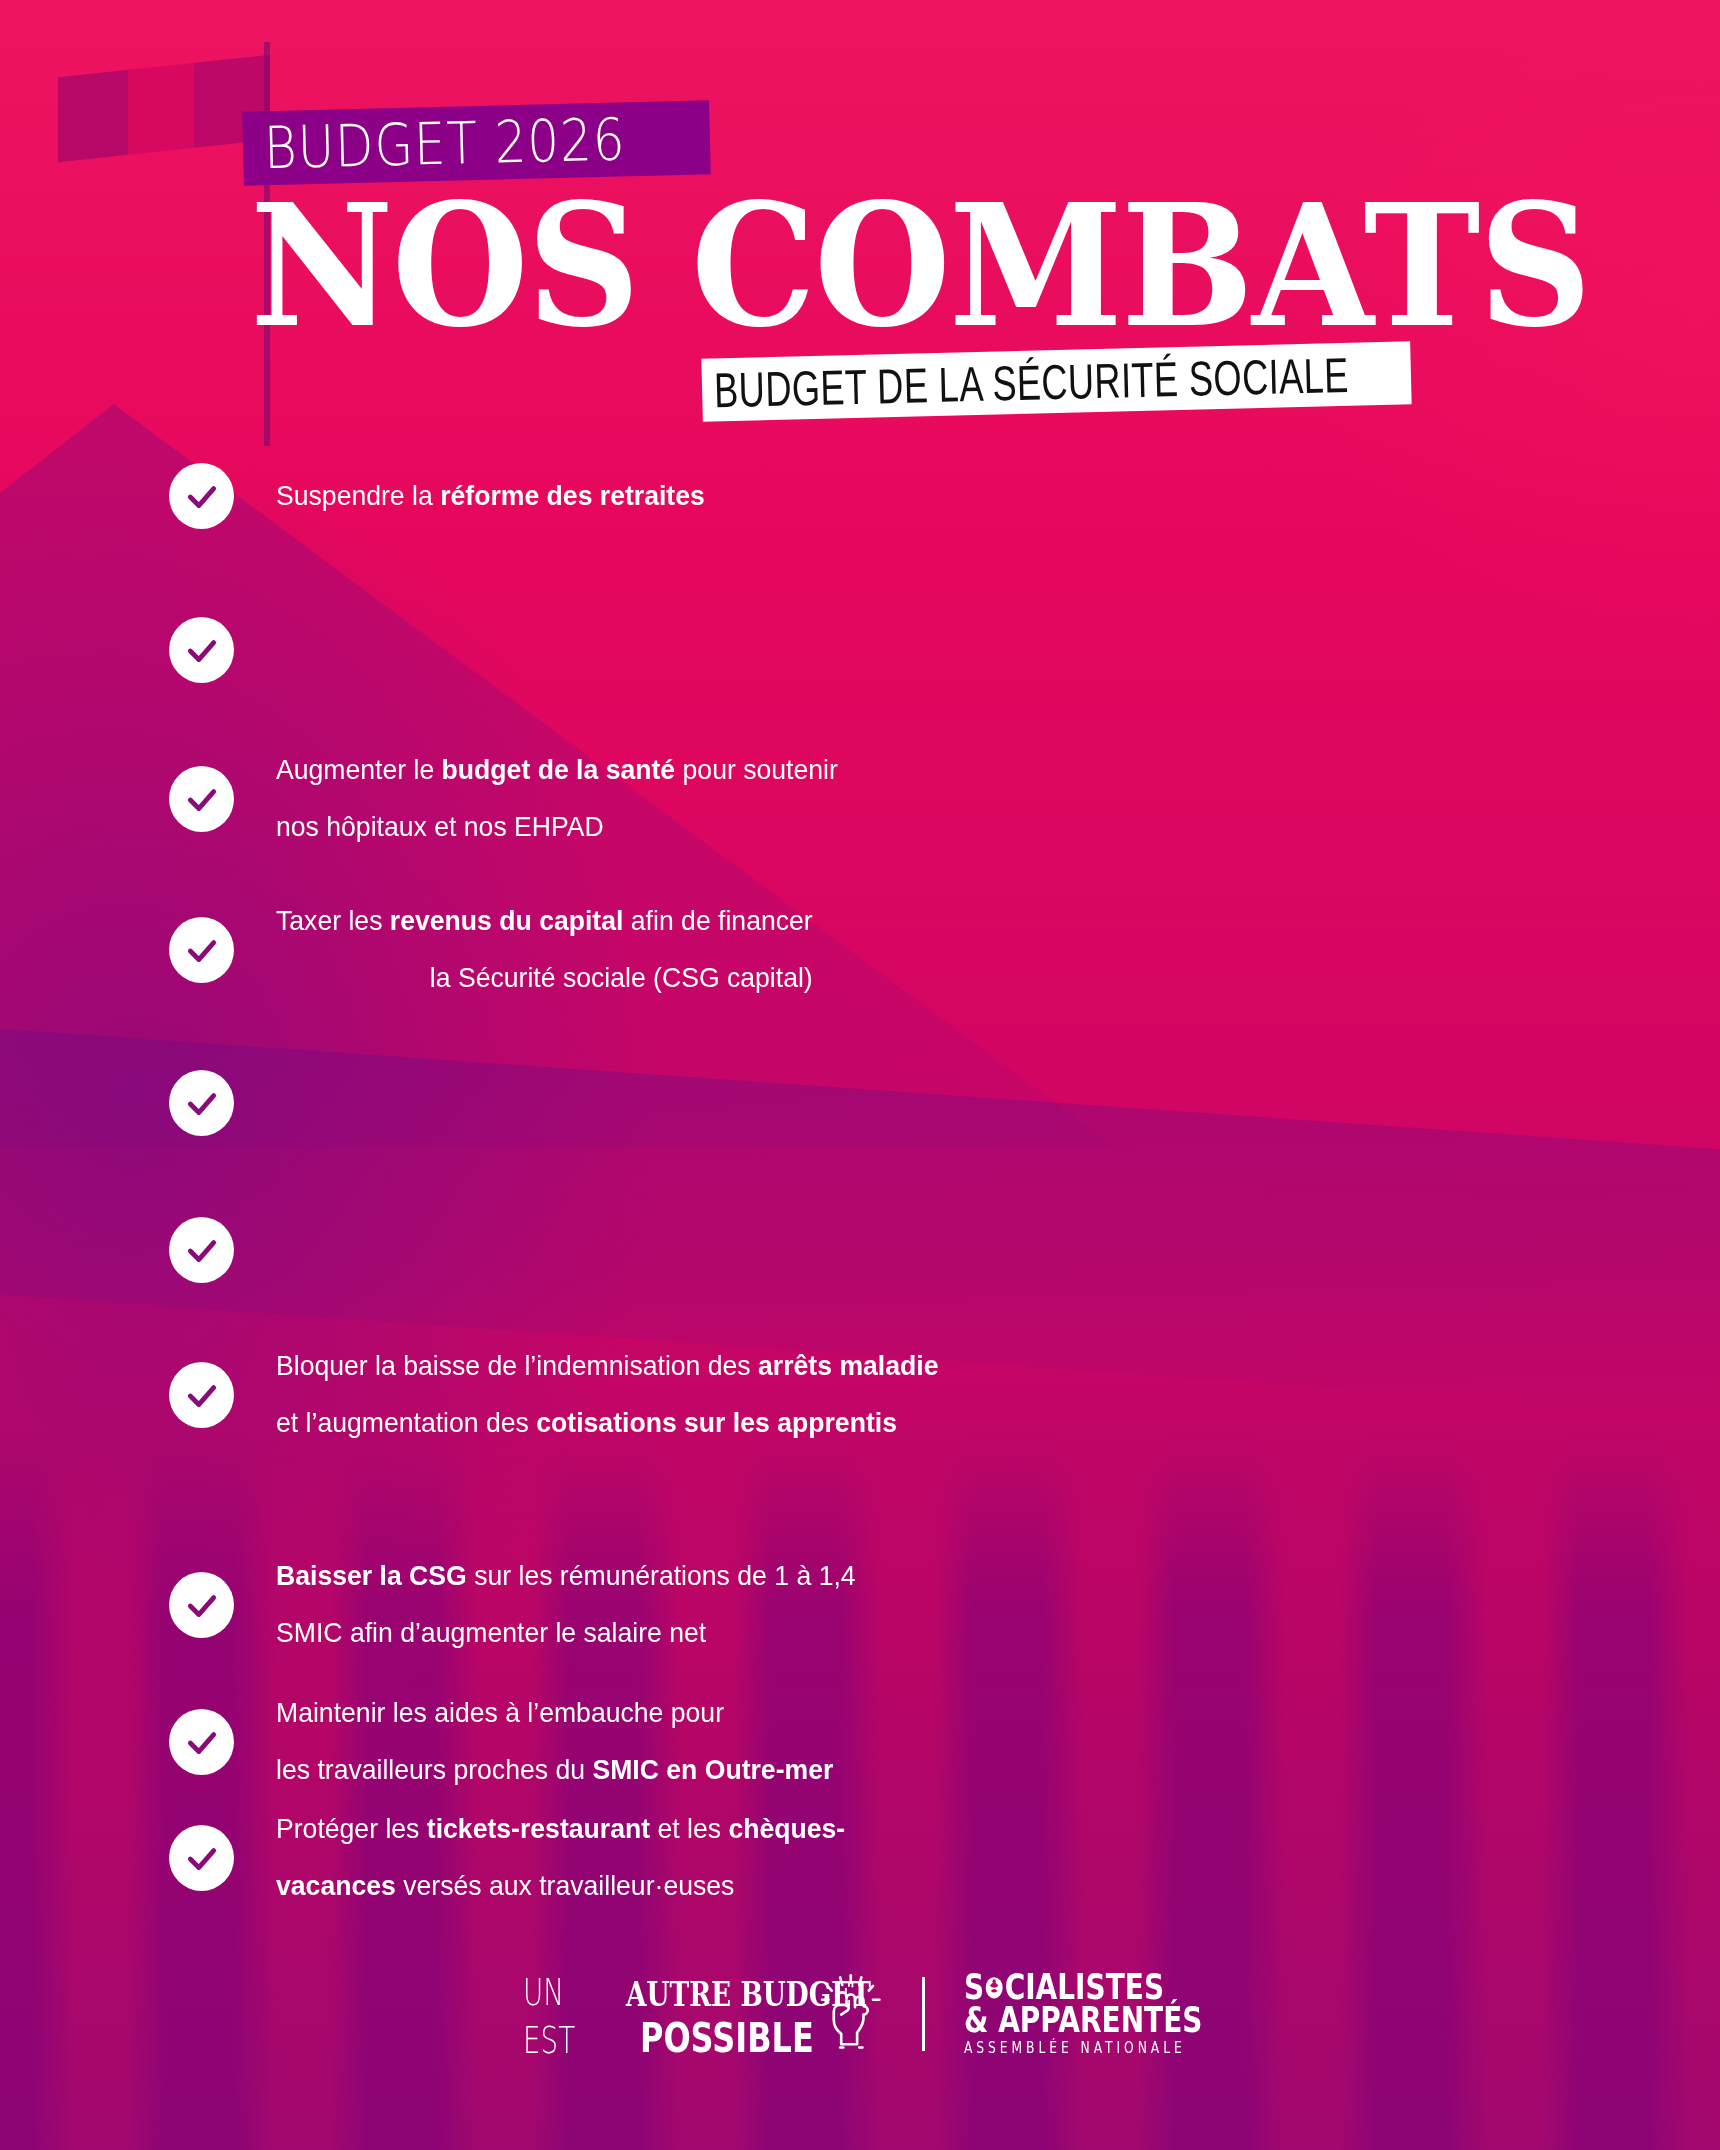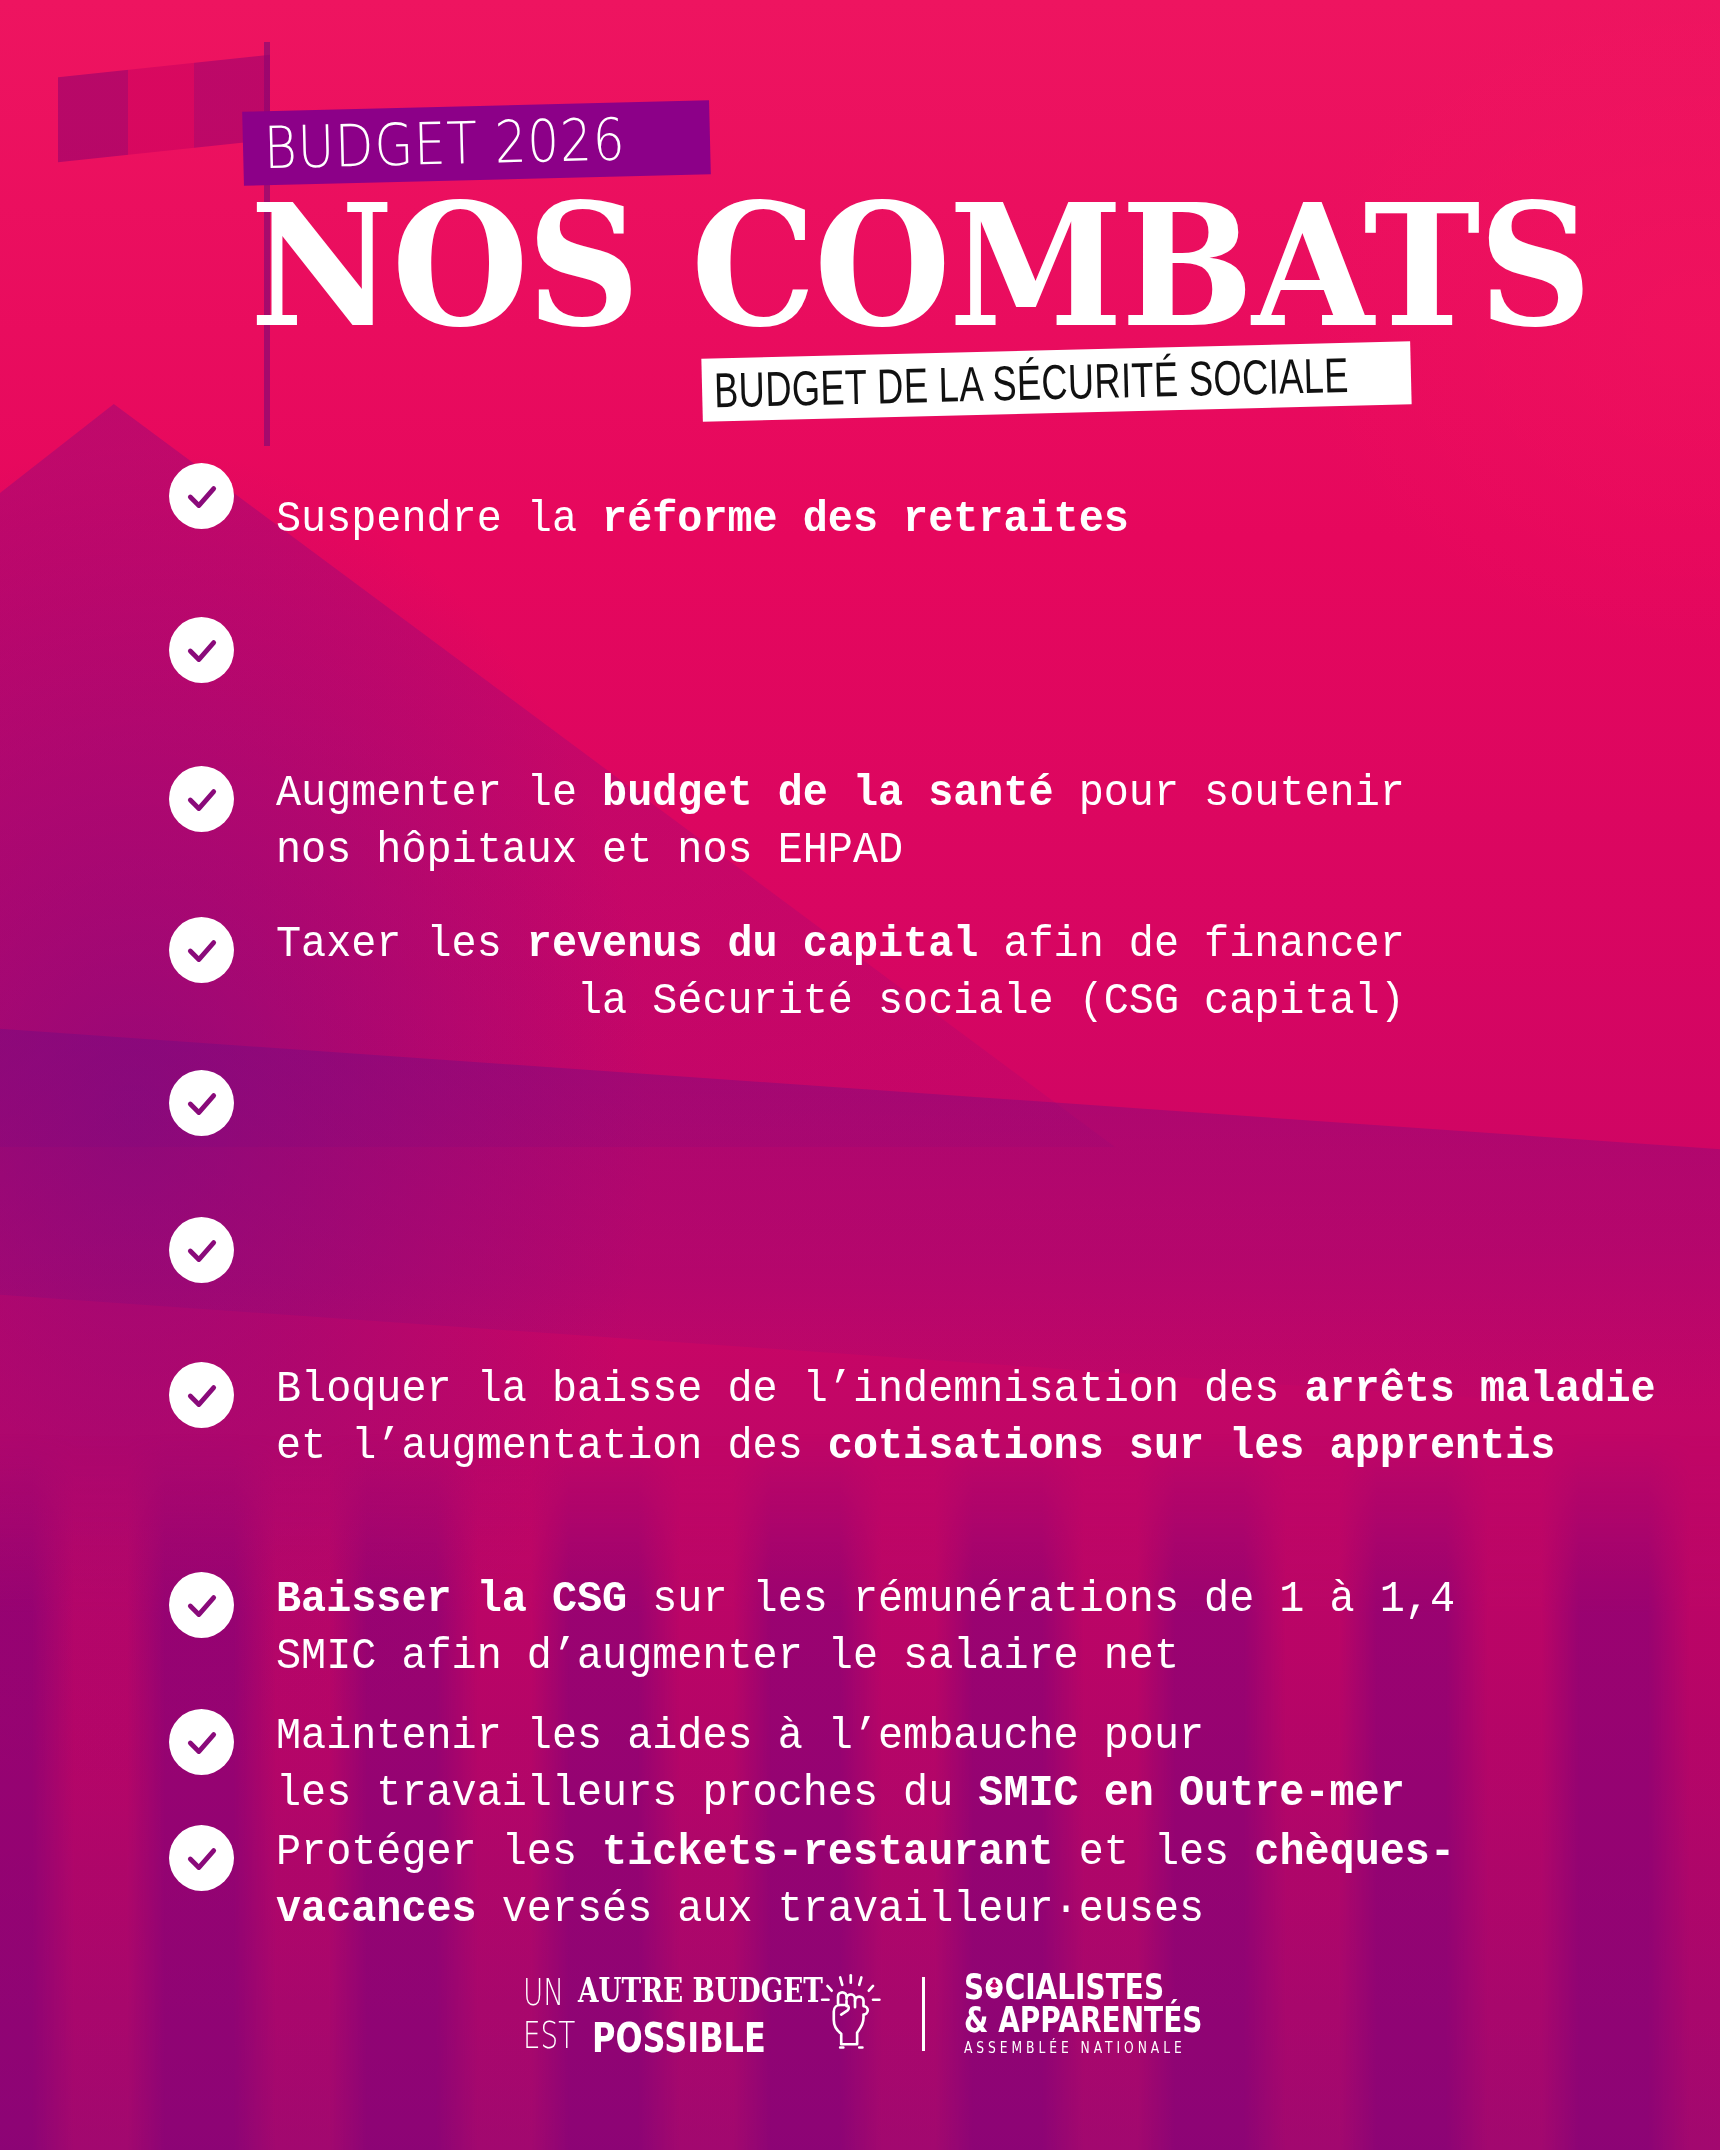--- a/index.html
+++ b/index.html
@@ -74,29 +74,29 @@
 
   
   .item { position: absolute; left: 169px; width: 1487px; display: flex; align-items: center; }
   .check {
     flex: 0 0 65px; width: 65px; height: 66px; border-radius: 50%;
     background: #ffffff; display: flex; align-items: center; justify-content: center;
   }
   .check svg { width: 34px; height: 34px; }
   .item-text {
     margin-left: 109px; position: absolute; left: -1.6px;
-    font-family: Liberation Mono, monospace; font-size: 44px; line-height: 57px;
-    color: #ffffff; white-space: nowrap; font-weight: 400; margin-top: 24px;
+    font-family: Liberation Sans, sans-serif; font-size: 28px; line-height: 57px;
+    color: #ffffff; white-space: nowrap; font-weight: 400;
   }
   .item-text .line { display: block; transform: scaleX(0.95); transform-origin: left center; }
   .item-text b { font-weight: 700; }
 
   
   .footer-left { position: absolute; left: 523px; top: 1971px; }
-  .fl-line1, .fl-line2 { display: flex; align-items: flex-start; white-space: nowrap; }
+  .fl-line1, .fl-line2 { display: flex; align-items: flex-end; white-space: nowrap; gap: 48px; }
   .fl-light { font-family: "DejaVu Sans", sans-serif; font-weight: 300; font-size: 37px; transform: scaleX(0.75); transform-origin: left; display: inline-block; }
   .fl-bold-serif { font-family: "DejaVu Serif", serif; font-weight: 700; font-size: 33px; display: inline-block; transform: scaleX(0.80); transform-origin: left; }
   .fl-bold-sans { font-family: "DejaVu Sans", sans-serif; font-weight: 700; font-size: 41px; display: inline-block; transform: scaleX(0.78); transform-origin: left; }
   .fist-icon { position: absolute; left: 297px; top: 1.6px; width: 61px; height: 80px; }
   .divider { position: absolute; left: 922px; top: 1977px; width: 2.7px; height: 74px; background: #ffffff; }
   .footer-right { position: absolute; left: 964px; top: 1971px; }
   .fr-line1 { font-family: "DejaVu Sans", sans-serif; font-weight: 700; font-size: 35px; line-height: 32px; white-space: nowrap; display: flex; align-items: center; transform: scaleX(0.8); transform-origin: left; }
   .rose-icon { display: inline-block; width: 23.4px; height: 26.6px; margin: 0 1.1px; }
   .fr-line2 { font-family: "DejaVu Sans", sans-serif; font-weight: 700; font-size: 35px; line-height: 34px; white-space: nowrap; transform: scaleX(0.8); transform-origin: left; display: block; }
   .fr-line3 { font-family: "DejaVu Sans", sans-serif; font-weight: 400; font-size: 15px; letter-spacing: 4.8px; white-space: nowrap; margin-top: 2.1px; display: block; transform: scaleX(0.82); transform-origin: left; }

